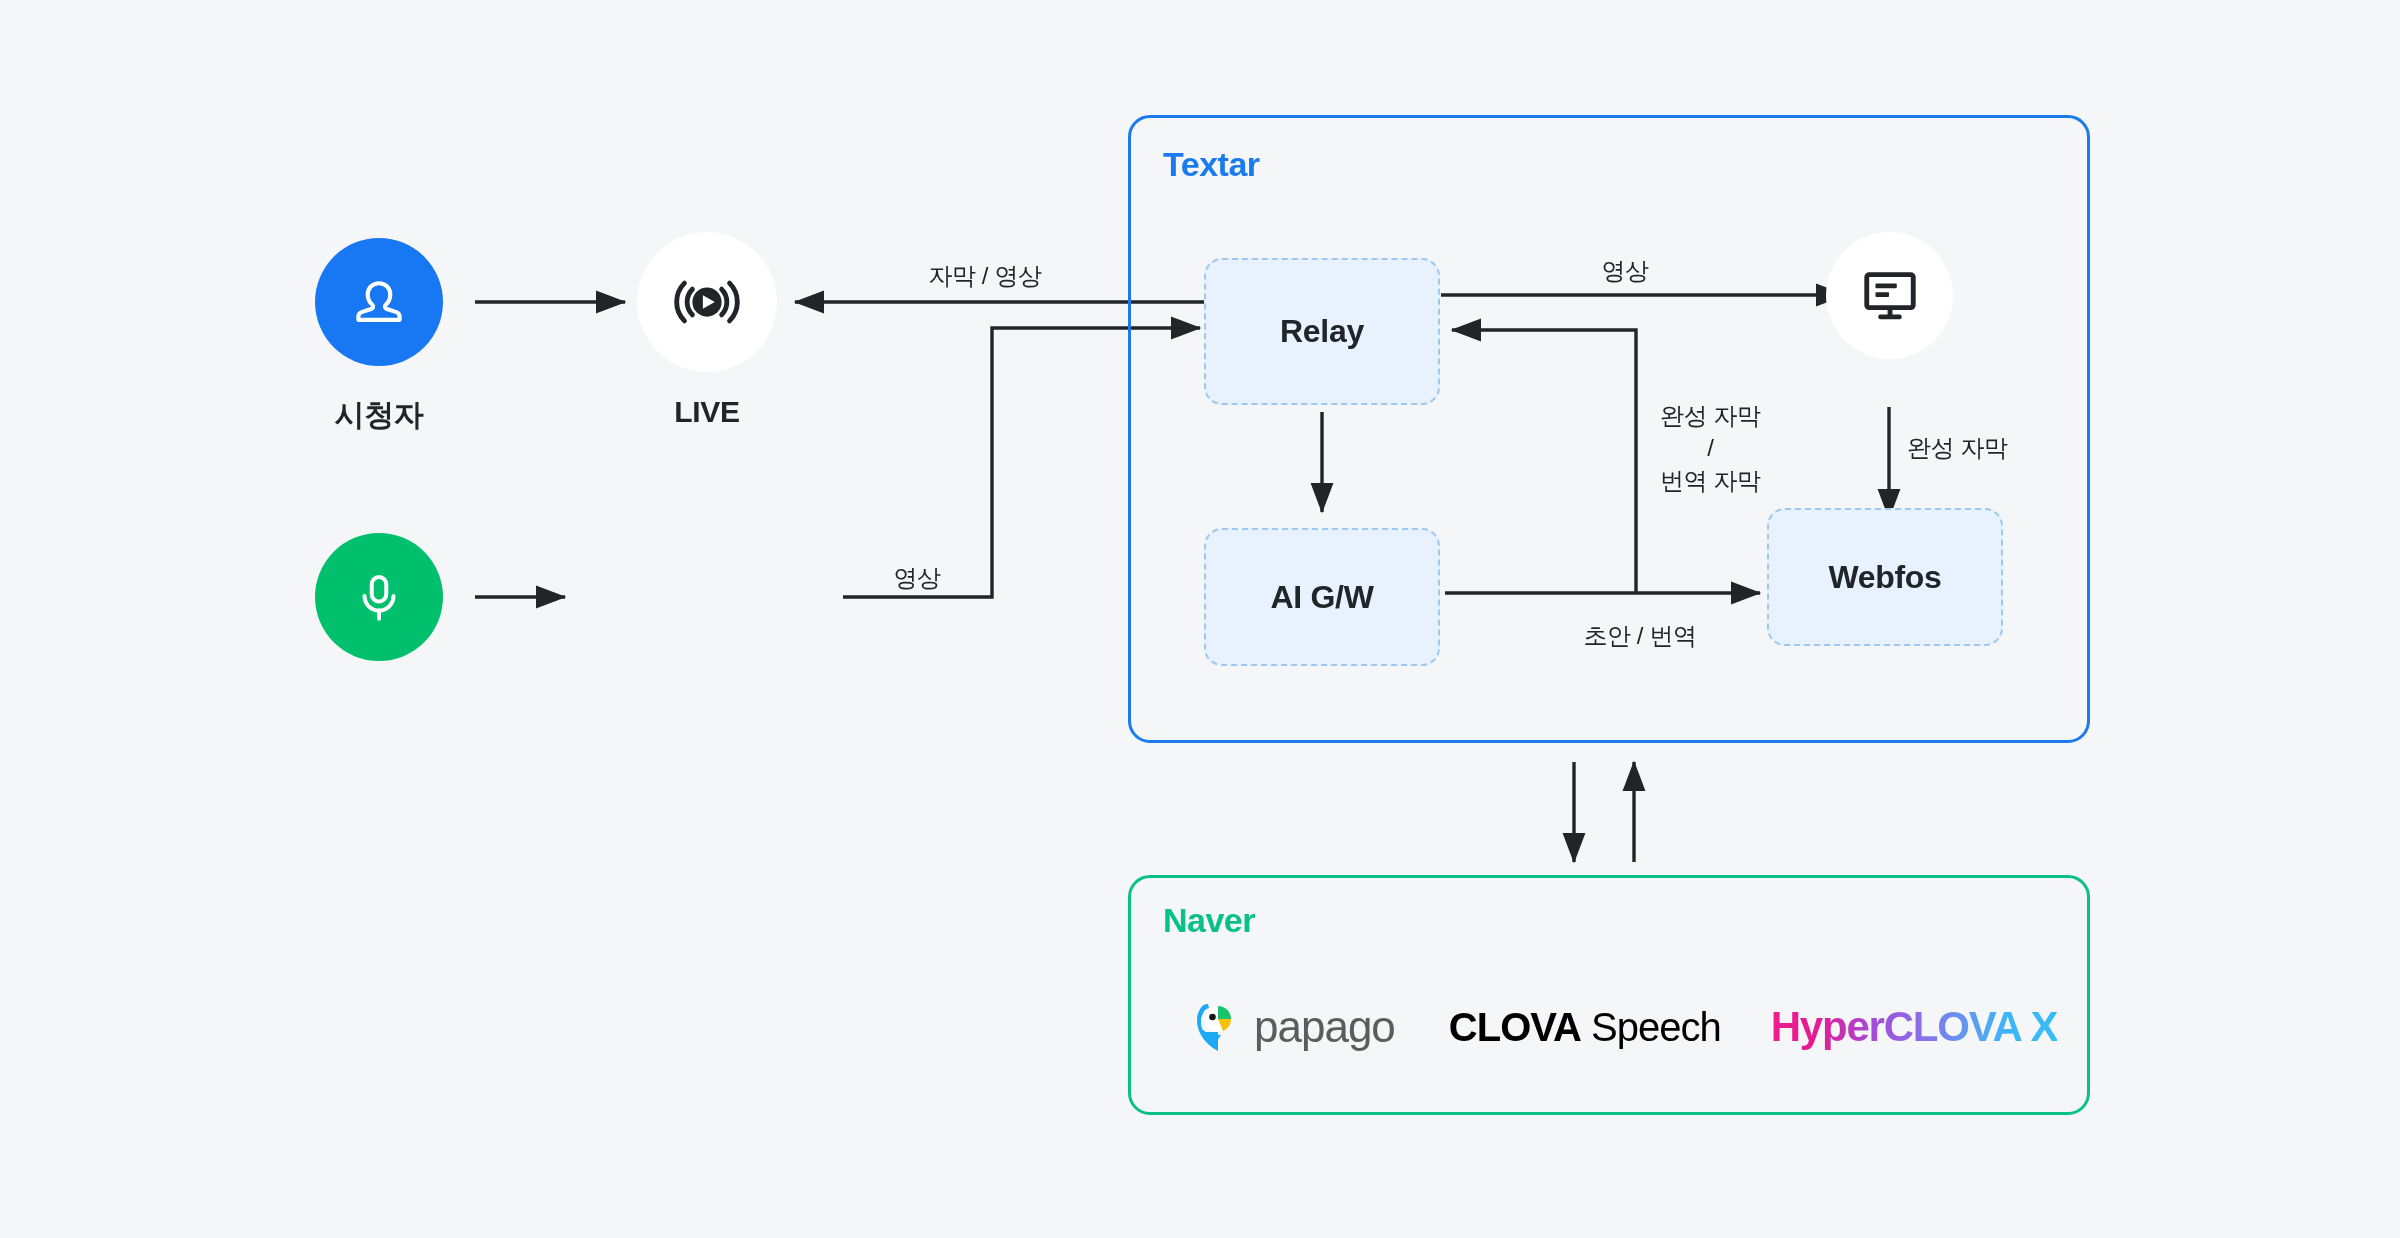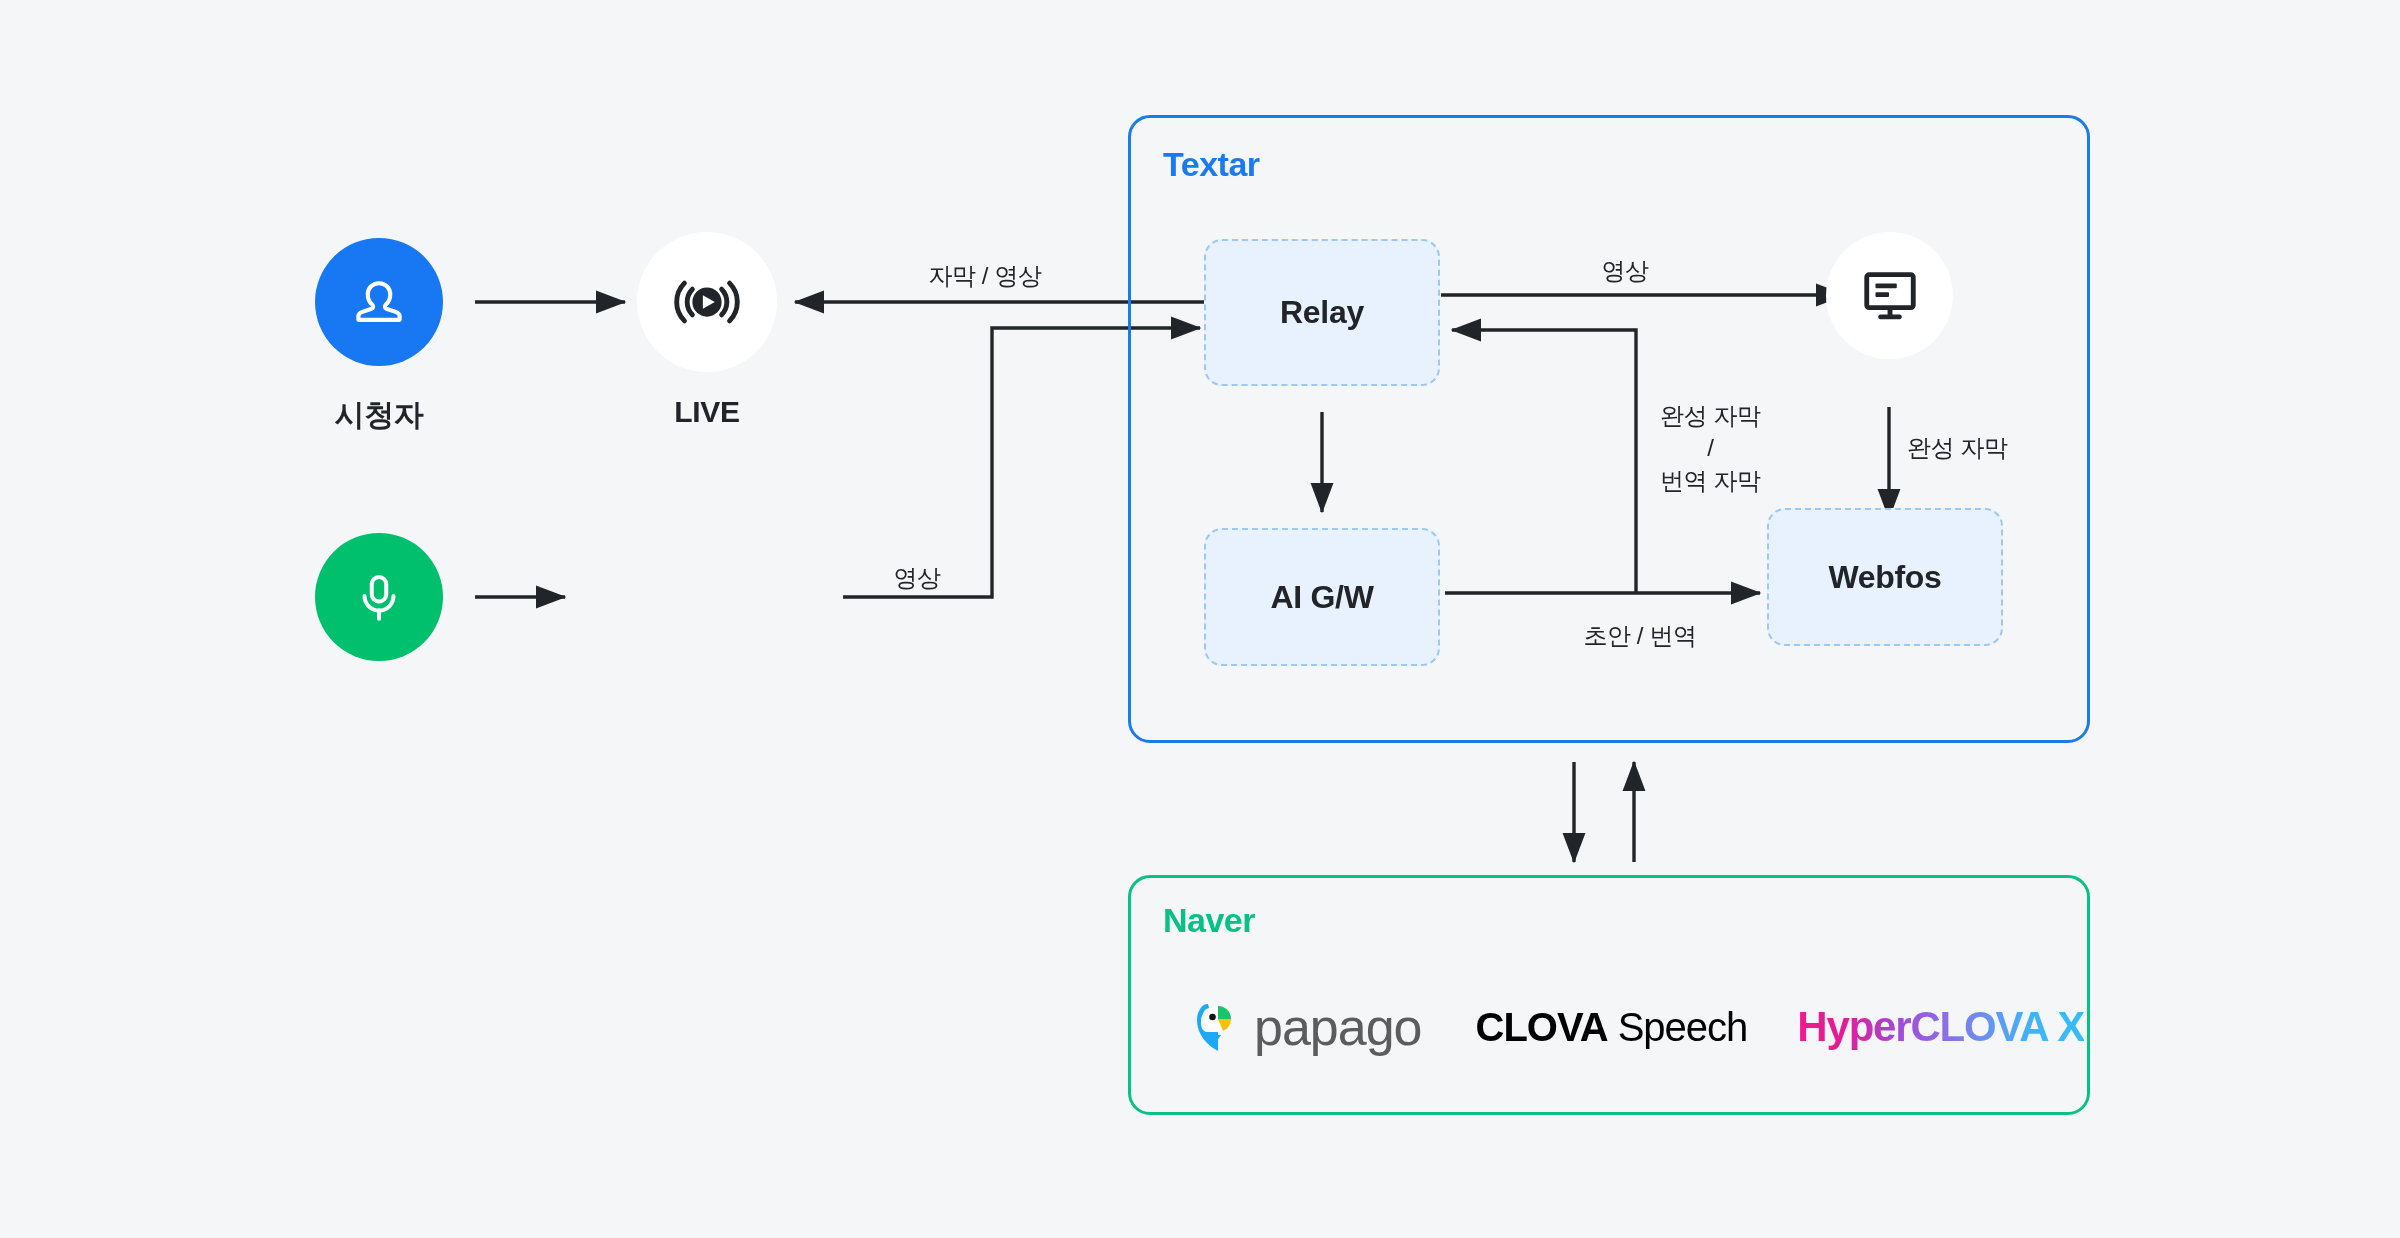--- a/index.html
+++ b/index.html
@@ -96,21 +96,21 @@
   .edge-label.multi  { line-height: 1.35; }
 
   
   .logo-row {
     position: absolute;
     display: flex;
     align-items: center;
   }
   .logo-item { display: flex; align-items: center; }
   .logo-papago-text {
-    font-size: 52px;
+    font-size: 44px;
     color: #5c5c5c;
     font-weight: normal;
     letter-spacing: -1px;
     margin-left: 10px;
   }
   .logo-clova {
     font-size: 40px;
     color: #000000;
     letter-spacing: -1px;
     white-space: nowrap;
@@ -162,21 +162,21 @@
 
       <line x1="1574" y1="762" x2="1574" y2="862" marker-end="url(#ah)"></line>
 
       <line x1="1634" y1="862" x2="1634" y2="762" marker-end="url(#ah)"></line>
     </g>
   </svg>
 
   <div class="group-box textar" style="left:1128px; top:115px; width:962px; height:628px;"></div>
   <div class="group-title textar" style="left:1163px; top:145px;">Textar</div>
 
-  <div class="node" style="left:1204px; top:239px; width:236px; height:147px;">
+  <div class="node" style="left:1204px; top:258px; width:236px; height:147px;">
     <span>Relay</span>
   </div>
 
   <svg class="layer" viewBox="0 0 2400 1238">
     <g stroke="#212529" stroke-width="3.4" fill="none">
       <line x1="1322" y1="412" x2="1322" y2="512" marker-end="url(#ah)"></line>
     </g>
   </svg>
 
   <div class="node" style="left:1204px; top:528px; width:236px; height:138px;">

